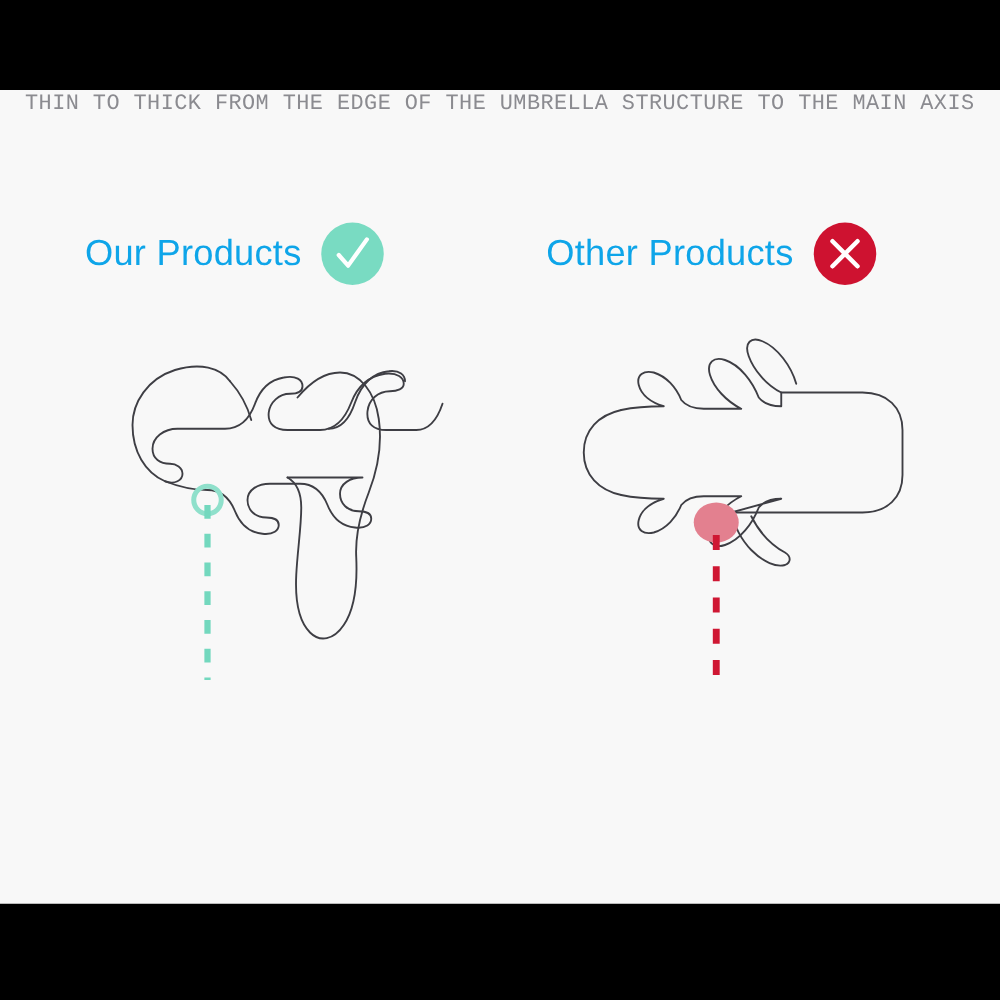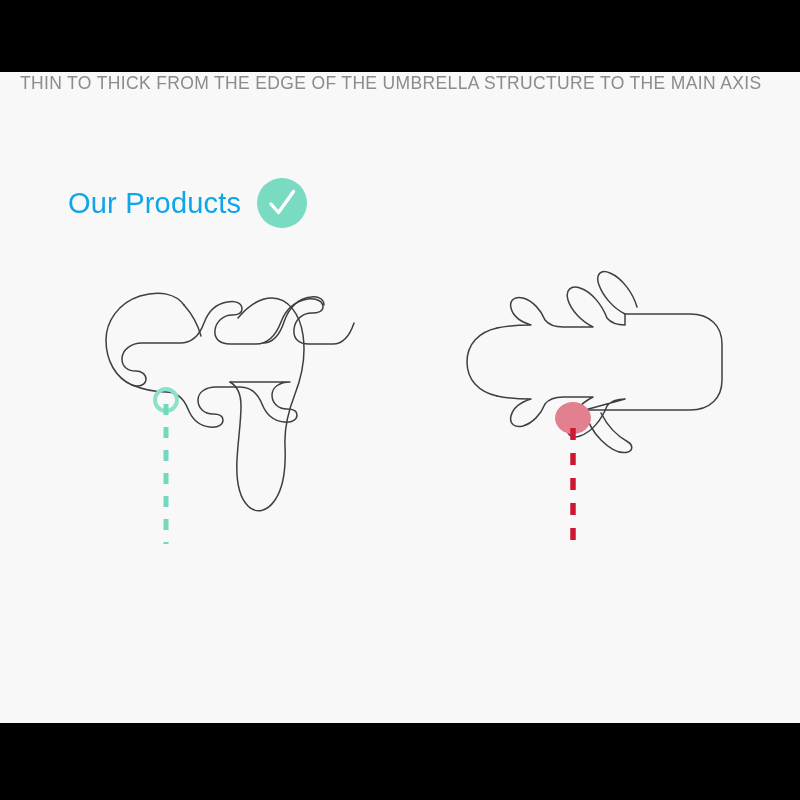--- a/index.html
+++ b/index.html
@@ -45,20 +45,21 @@
     position: absolute;
     left: 20px;
     top: 73px;
     width: 770px;
     font-size: 17.5px;
     letter-spacing: 0.35px;
     color: #8b8b90;
     text-transform: uppercase;
     white-space: nowrap;
     font-weight: 400;
+    font-family: Liberation Mono, monospace;
   }
 
   
   .col-head {
     position: absolute;
     display: flex;
     align-items: center;
     gap: 16px;
   }
   .col-head.left  { left: 68px;  top: 178px; }
@@ -136,20 +137,28 @@
 
   <div class="col-head left">
     <span class="col-label">Our Products</span>
     <span class="badge good">
       <svg viewBox="0 0 50 50" aria-hidden="true">
         <path d="M14 26 L21.5 34.5 L36.5 13.5" fill="none" stroke="#ffffff" stroke-width="3.4" stroke-linecap="round" stroke-linejoin="round"></path>
       </svg>
     </span>
   </div>
 
+  <div class="col-head right">
+    <span class="col-label">Other Products</span>
+    <span class="badge bad">
+      <svg viewBox="0 0 50 50" aria-hidden="true">
+        <path d="M15 15 L35 35 M35 15 L15 35" fill="none" stroke="#ffffff" stroke-width="3.6" stroke-linecap="round"></path>
+      </svg>
+    </span>
+  </div>
 
   <div class="figure left">
     <svg width="260" height="330" viewBox="0 0 260 330">
 
       <g>
         <path class="outline" d="
           M 104,83
           C 96,72 80,68 60,74
           C 38,81 26,100 26,118
           C 26,139 36,156 52,163

